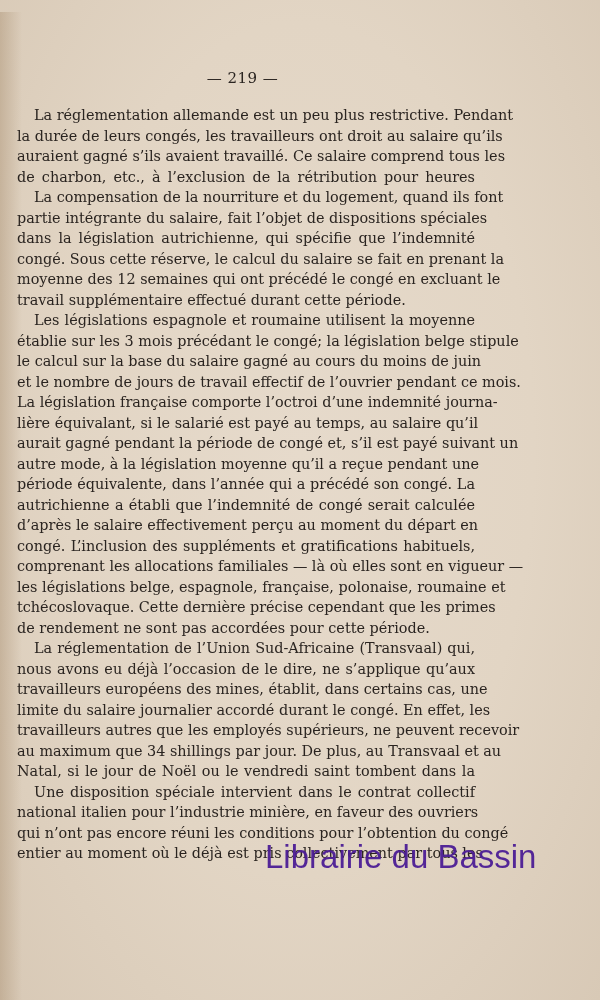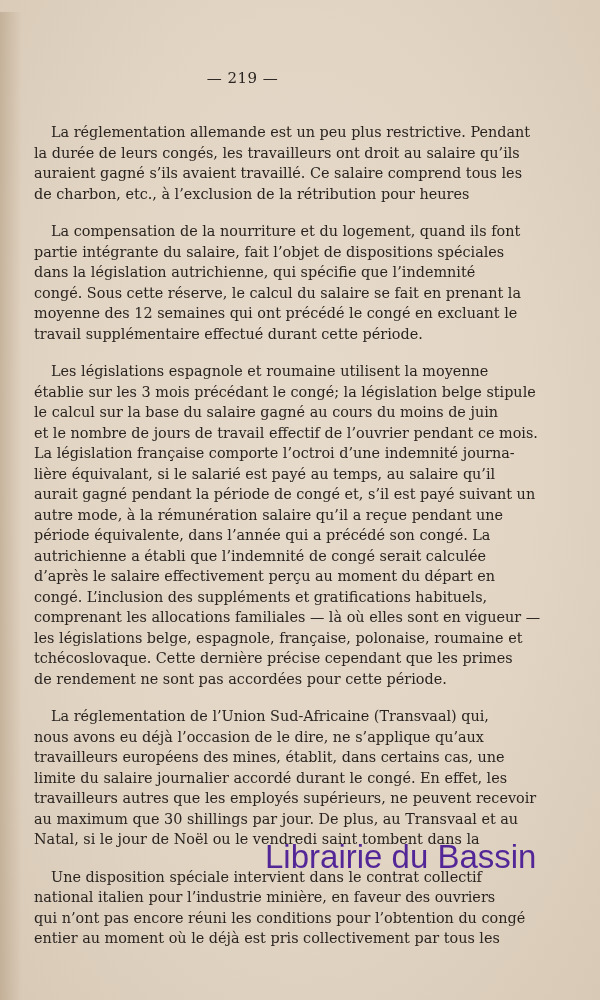--- a/index.html
+++ b/index.html
@@ -20,21 +20,21 @@
       background: linear-gradient(90deg, rgba(170,145,115,0.45), rgba(0,0,0,0));
     }
     .page-number {
       position: absolute; top: 57px; left: 0; width: 485px; text-align: center;
       font-size: 15px; letter-spacing: 0.5px;
     }
     .body-text {
       position: absolute; left: 17px; top: 93px; width: 458px;
       font-size: 14.4px; line-height: 20.5px;
     }
-    .body-text p { margin: 17px; }
+    .body-text p { margin: 0; }
     .line {
       display: block; white-space: nowrap; text-align: justify;
       text-align-last: justify; height: 20.5px;
     }
     .line.last { text-align-last: left; }
     .line.indent { padding-left: 17px; }
     .watermark {
       position: absolute; left: 265px; top: 826px;
       font-family: "Liberation Sans", "DejaVu Sans", sans-serif;
       font-size: 33px; color: #1f5fff; opacity: 0.95;
@@ -67,38 +67,38 @@
     </p>
 
     <p>
       <span class="line indent">Les législations espagnole et roumaine utilisent la moyenne</span>
       <span class="line">établie sur les 3 mois précédant le congé; la législation belge stipule</span>
       <span class="line">le calcul sur la base du salaire gagné au cours du moins de juin</span>
       <span class="line">et le nombre de jours de travail effectif de l’ouvrier pendant ce mois.</span>
       <span class="line">La législation française comporte l’octroi d’une indemnité journa-</span>
       <span class="line">lière équivalant, si le salarié est payé au temps, au salaire qu’il</span>
       <span class="line">aurait gagné pendant la période de congé et, s’il est payé suivant un</span>
-      <span class="line">autre mode, à la rémunération salaire qu’il a reçue pendant une</span>
+      <span class="line">autre mode, à la législation moyenne qu’il a reçue pendant une</span>
       <span class="line">période équivalente, dans l’année qui a précédé son congé. La</span>
       <span class="line">autrichienne a établi que l’indemnité de congé serait calculée</span>
       <span class="line">d’après le salaire effectivement perçu au moment du départ en</span>
       <span class="line">congé. L’inclusion des suppléments et gratifications habituels,</span>
       <span class="line">comprenant les allocations familiales — là où elles sont en vigueur —</span>
       <span class="line">les législations belge, espagnole, française, polonaise, roumaine et</span>
       <span class="line">tchécoslovaque. Cette dernière précise cependant que les primes</span>
       <span class="line last">de rendement ne sont pas accordées pour cette période.</span>
     </p>
 
     <p>
       <span class="line indent">La réglementation de l’Union Sud-Africaine (Transvaal) qui,</span>
       <span class="line">nous avons eu déjà l’occasion de le dire, ne s’applique qu’aux</span>
       <span class="line">travailleurs européens des mines, établit, dans certains cas, une</span>
       <span class="line">limite du salaire journalier accordé durant le congé. En effet, les</span>
       <span class="line">travailleurs autres que les employés supérieurs, ne peuvent recevoir</span>
-      <span class="line">au maximum que 30 shillings par jour. De plus, au Transvaal et au</span>
+      <span class="line">au maximum que 34 shillings par jour. De plus, au Transvaal et au</span>
       <span class="line">Natal, si le jour de Noël ou le vendredi saint tombent dans la</span>
     </p>
 
     <p>
       <span class="line indent">Une disposition spéciale intervient dans le contrat collectif</span>
       <span class="line">national italien pour l’industrie minière, en faveur des ouvriers</span>
       <span class="line">qui n’ont pas encore réuni les conditions pour l’obtention du congé</span>
       <span class="line">entier au moment où le déjà est pris collectivement par tous les</span>
     </p>
   </div>

